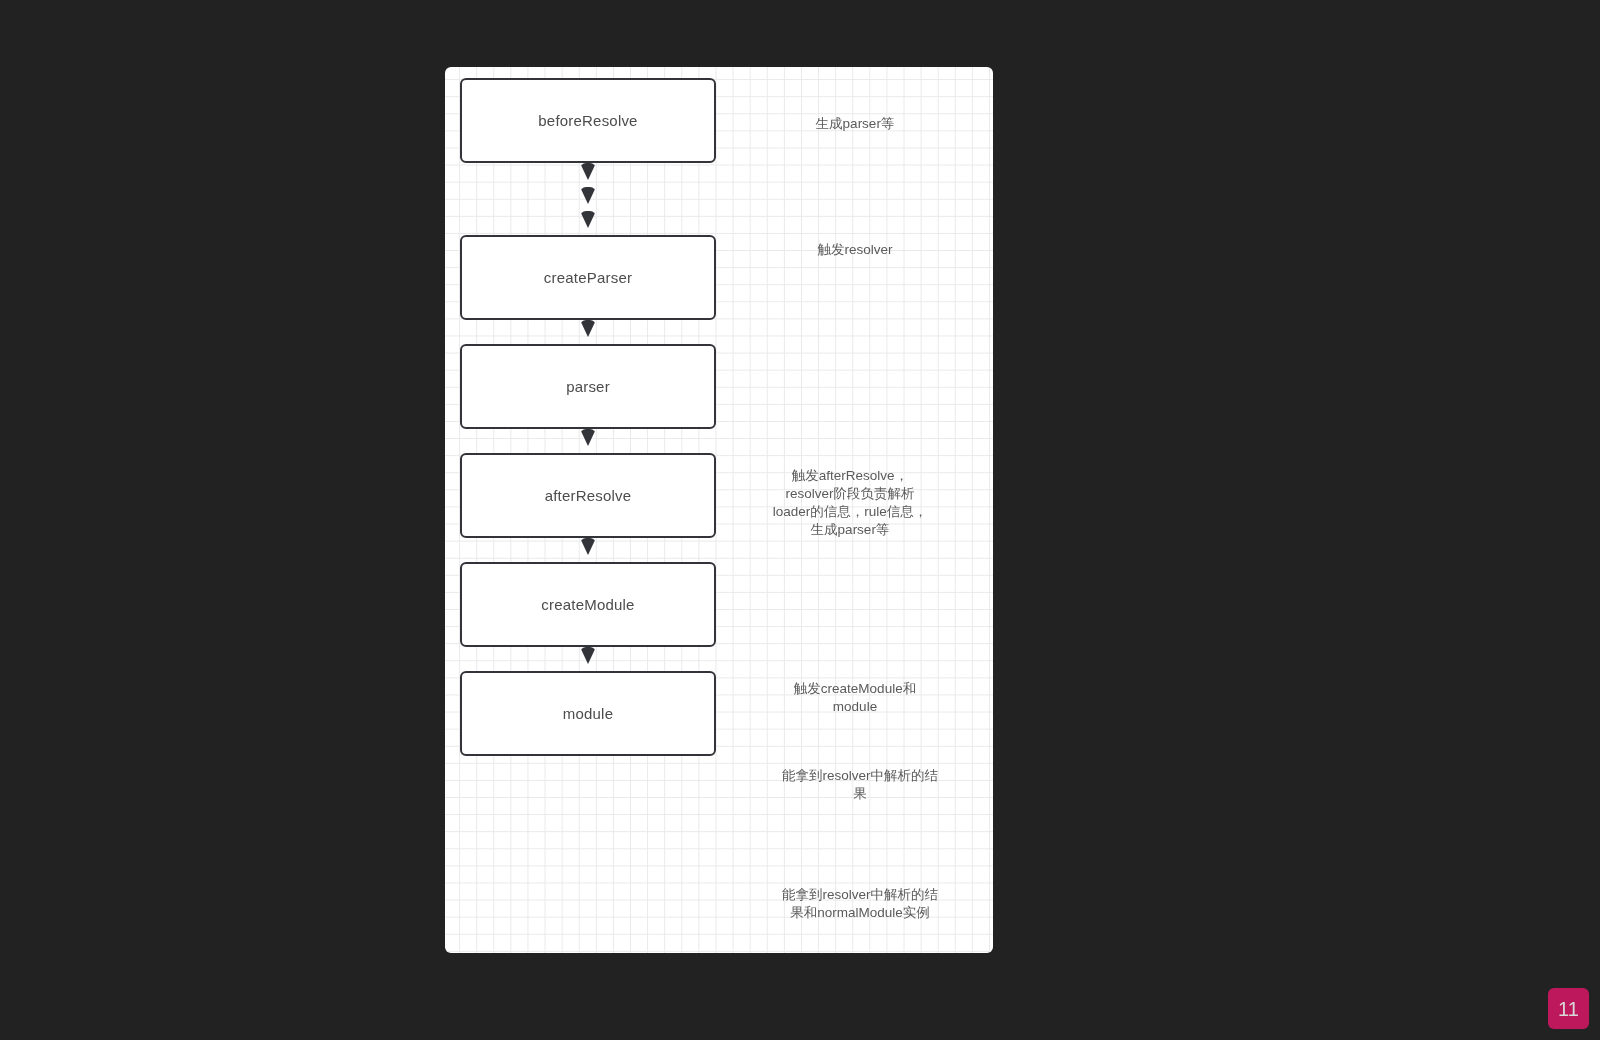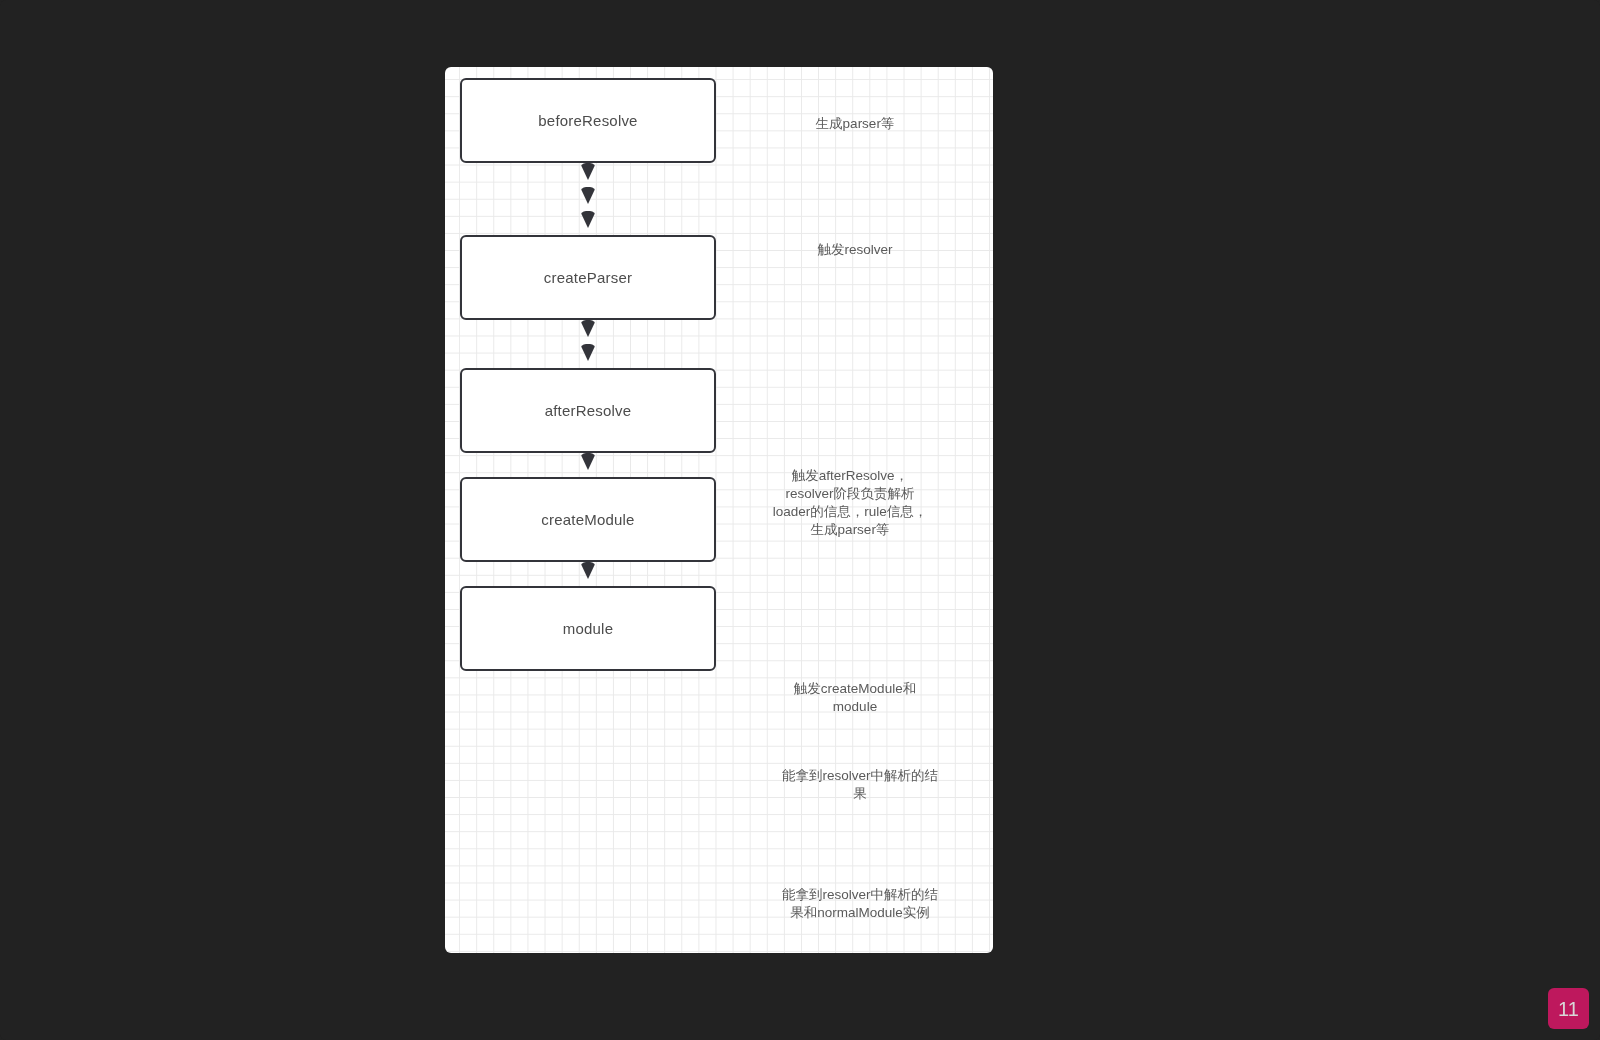--- a/index.html
+++ b/index.html
@@ -131,20 +131,23 @@
         <span class="arrow-head"></span>
       </div>
 
       <div class="node">
         <span class="node-label">createParser</span>
       </div>
       <div class="connector">
         <span class="arrow-head"></span>
       </div>
 
+      <div class="node">
+        <span class="node-label">parser</span>
+      </div>
       <div class="connector">
         <span class="arrow-head"></span>
       </div>
 
       <div class="node">
         <span class="node-label">afterResolve</span>
       </div>
       <div class="connector">
         <span class="arrow-head"></span>
       </div>

